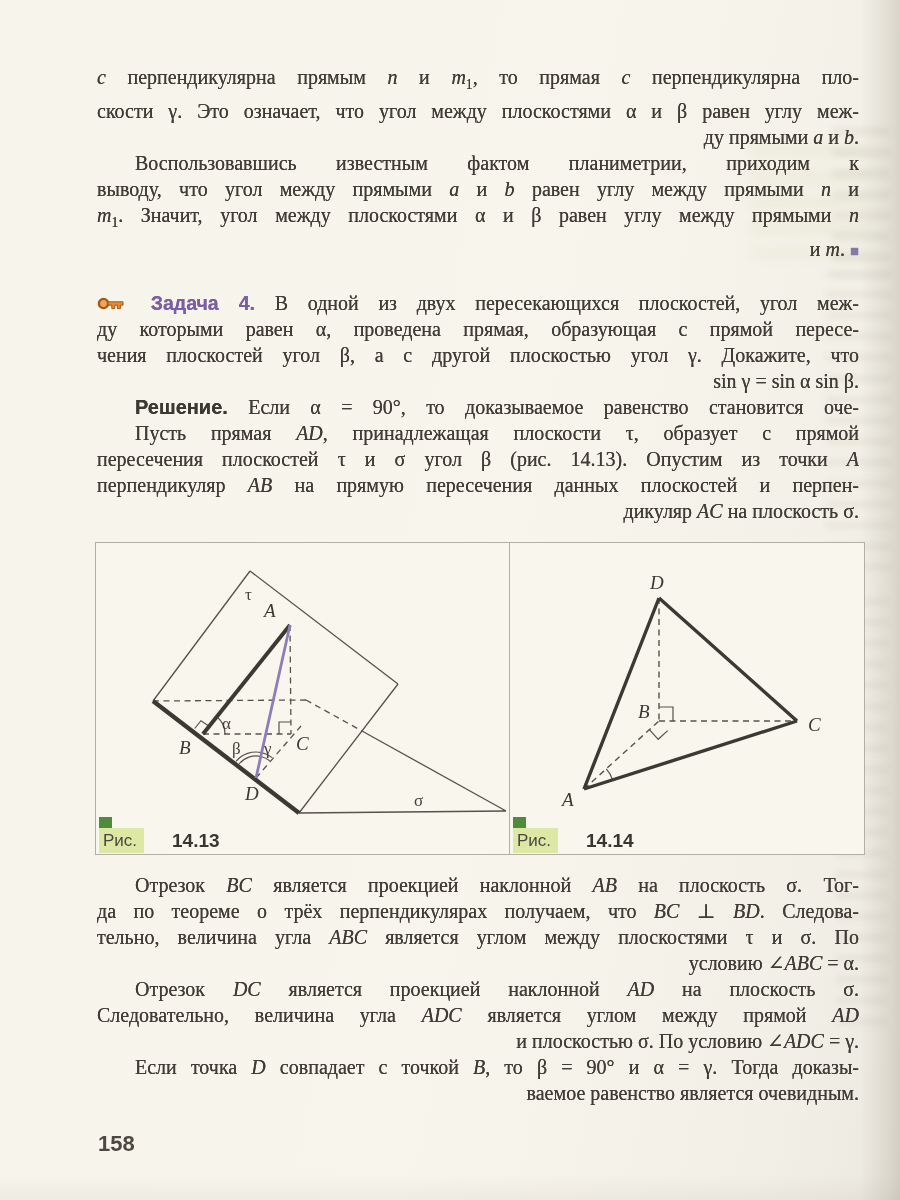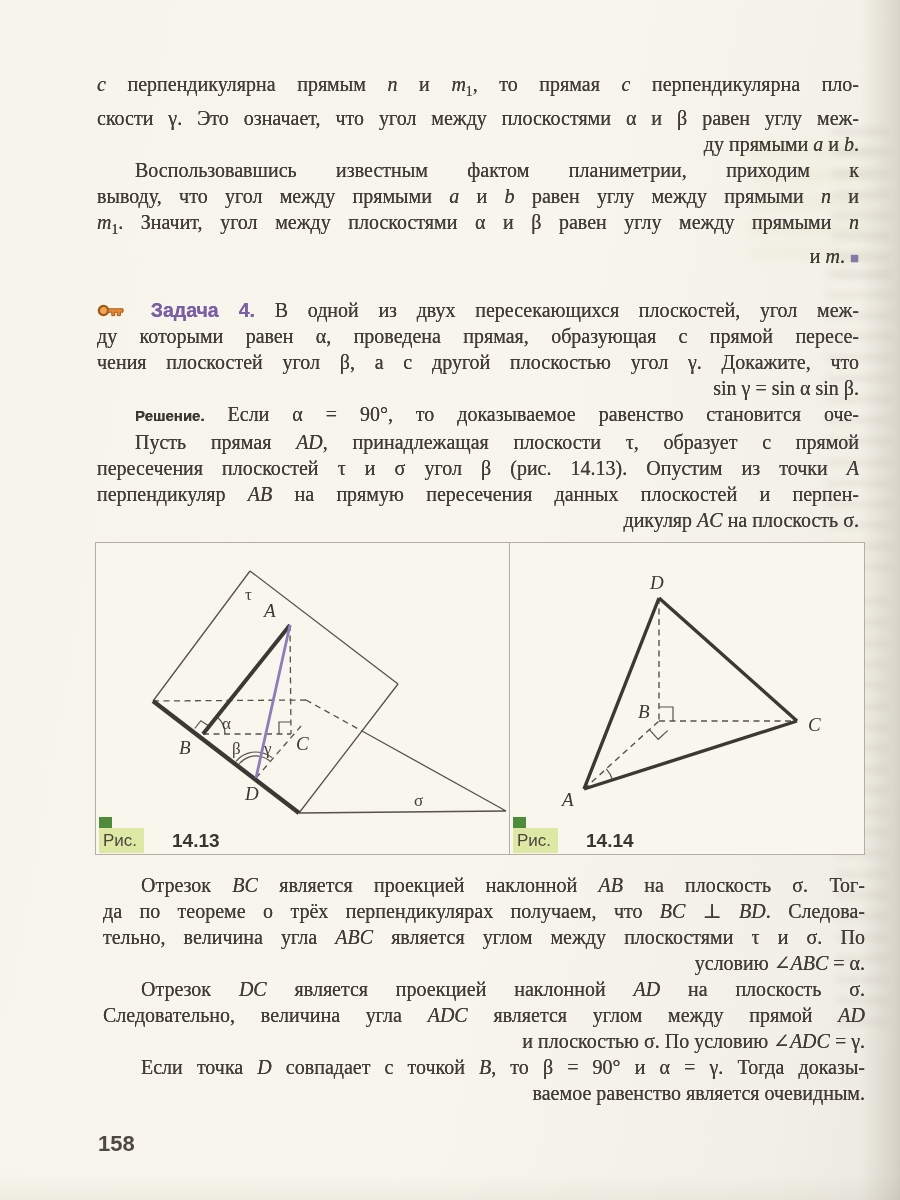--- a/index.html
+++ b/index.html
@@ -15,29 +15,29 @@
     background:repeating-linear-gradient(180deg,#9a9488 0 7px,transparent 7px 21px);}
   #bleed1{right:10px;top:128px;width:58px;height:150px;opacity:.14;}
   #bleed2{right:8px;top:270px;width:66px;height:300px;opacity:.11;}
   #bleed3{right:12px;top:598px;width:52px;height:430px;opacity:.11;}
   #bleed-green{position:absolute;right:30px;top:146px;width:120px;height:110px;filter:blur(6px);
     background:repeating-linear-gradient(180deg,#cdd6a8 0 9px,transparent 9px 26px);opacity:.28;}
 
   
   .col{position:absolute;left:97px;width:762px;font-size:20px;line-height:26px;
     text-shadow:0 0 .45px currentColor;}
-  #text-upper{top:71px;}
-  #text-lower{top:872px;margin-left:6px;}
+  #text-upper{top:64px;}
+  #text-lower{top:872px;}
   .block{margin:0;}
   .block.gap{margin-top:26px;}
   .line{width:100%;text-align:right;}
   .line.just{text-align:justify;text-align-last:justify;}
   .line.ind{text-indent:38px;}
   .var{font-style:italic;}
-  .lead{font-family:"Liberation Sans","DejaVu Sans",sans-serif;font-weight:bold;font-size:15px;color:#3c3833;}
+  .lead{font-family:"Liberation Sans","DejaVu Sans",sans-serif;font-weight:bold;font-size:20px;color:#3c3833;}
   .task-label{font-family:"Liberation Sans","DejaVu Sans",sans-serif;font-weight:bold;font-size:19.5px;
     color:#7a5fa5;text-underline-offset:3px;}
   .tomb{color:#837aa8;font-size:15px;}
   sub.sub{font-size:.68em;}
   .key-icon{vertical-align:-3px;margin-right:7px;}
 
   
   #figures{position:absolute;left:95px;top:542px;width:770px;height:313px;display:flex;}
   .panel{position:relative;background:#f9f6ee;border:1px solid #b3afa7;box-sizing:border-box;}
   .panel-left{width:414px;border-right:none;}

